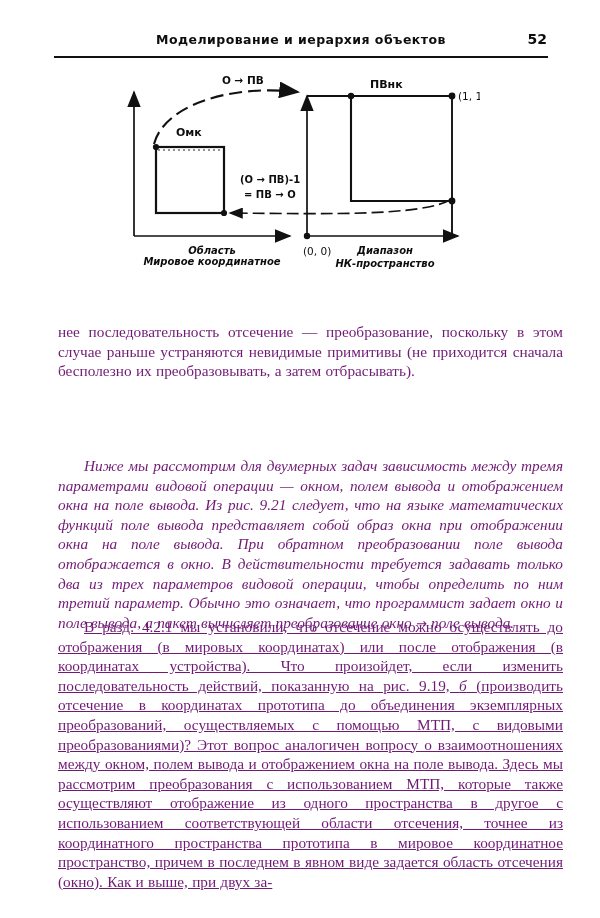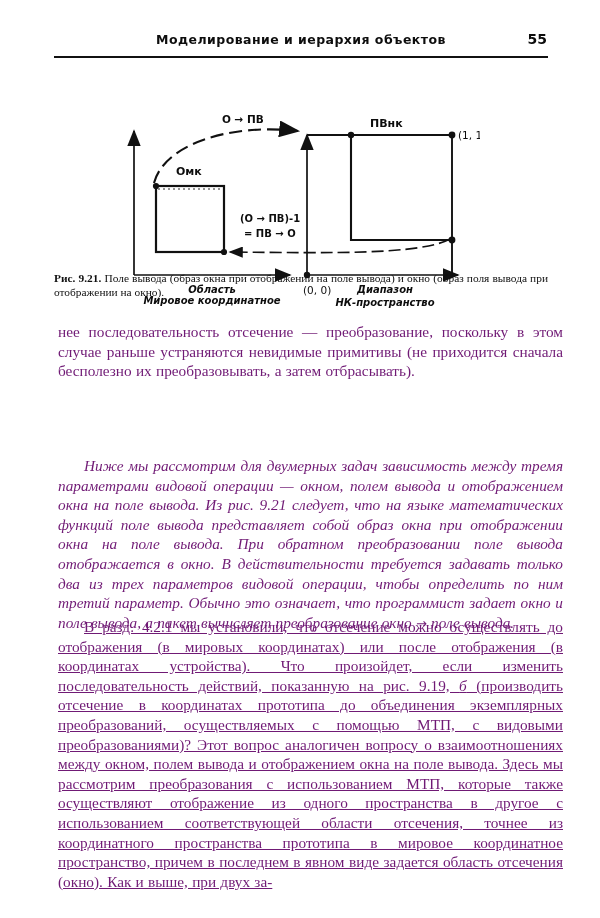--- a/index.html
+++ b/index.html
@@ -62,21 +62,20 @@
     background: #111111;
   }
 
   
   .figure {
     position: absolute;
     left: 120px;
     top: 70px;
     width: 360px;
     height: 200px;
-    margin-top: 39px;
   }
   .fig-svg { display: block; }
 
   .figcaption {
     position: absolute;
     left: 54px;
     top: 271px;
     width: 494px;
     font-family: "Liberation Serif", serif;
     font-size: 11.4px;
@@ -120,21 +119,21 @@
   .arrow-inline { font-family: "DejaVu Sans", sans-serif; font-size: 13px; }
   .ital { font-style: italic; }
 </style>
 </head>
 <body>
 
 <div class="page">
 
   <div class="runhead">
     <div class="runhead-title">Моделирование и иерархия объектов</div>
-    <div class="runhead-page">55</div>
+    <div class="runhead-page">52</div>
   </div>
   <div class="runhead-rule"></div>
 
   <div class="figure">
     <svg class="fig-svg" width="360" height="200" viewBox="0 0 360 200">
       <defs>
         <marker id="ah" markerWidth="10" markerHeight="8" refX="9" refY="4" orient="auto">
           <path d="M0,0 L10,4 L0,8 Z" fill="#111"></path>
         </marker>
         <marker id="ahs" markerWidth="9" markerHeight="7" refX="8" refY="3.5" orient="auto">
@@ -192,23 +191,20 @@
 
       <text x="92" y="184" text-anchor="middle" font-family="DejaVu Sans, sans-serif" font-size="10" font-weight="bold" font-style="italic" fill="#0d0d0d">Область</text>
       <text x="92" y="195" text-anchor="middle" font-family="DejaVu Sans, sans-serif" font-size="10" font-weight="bold" font-style="italic" fill="#0d0d0d">Мировое координатное</text>
       <text x="92" y="206" text-anchor="middle" font-family="DejaVu Sans, sans-serif" font-size="10" font-weight="bold" font-style="italic" fill="#0d0d0d">пространство</text>
 
       <text x="265" y="184" text-anchor="middle" font-family="DejaVu Sans, sans-serif" font-size="10" font-weight="bold" font-style="italic" fill="#0d0d0d">Диапазон</text>
       <text x="265" y="197" text-anchor="middle" font-family="DejaVu Sans, sans-serif" font-size="10" font-weight="bold" font-style="italic" fill="#0d0d0d">НК-пространство</text>
     </svg>
   </div>
 
-  <div class="figcaption">
-    <b>Рис. 9.21.</b><span> Поле вывода (образ окна при отображении на поле вывода) и окно (образ поля вывода при отображении на окно).</span>
-  </div>
 
   <div class="para p1">нее последовательность отсечение — преобразование, поскольку в этом случае раньше устраняются невидимые примитивы (не приходится сначала бесполезно их преобразовывать, а затем отбрасывать).</div>
 
 
   <div class="para p2"><span class="indent"></span><span>Ниже мы рассмотрим для двумерных задач зависимость между тремя параметрами видовой операции — окном, полем вывода и отображением окна на поле вывода. Из рис. 9.21 следует, что на языке математических функций поле вывода представляет собой образ окна при отображении окна на поле вывода. При обратном преобразовании поле вывода отображается в окно. В действительности требуется задавать только два из трех параметров видовой операции, чтобы определить по ним третий параметр. Обычно это означает, что программист задает окно и поле вывода, а пакет вычисляет преобразование окно </span><span class="arrow-inline">→</span><span> поле вывода.</span></div>
 
   <div class="para p3"><span class="indent"></span><span>В разд. 4.2.1 мы установили, что отсечение можно осуществлять до отображения (в мировых координатах) или после отображения (в координатах устройства). Что произойдет, если изменить последовательность действий, показанную на рис. 9.19, </span><span class="ital">б</span><span> (производить отсечение в координатах прототипа до объединения экземплярных преобразований, осуществляемых с помощью МТП, с видовыми преобразованиями)? Этот вопрос аналогичен вопросу о взаимоотношениях между окном, полем вывода и отображением окна на поле вывода. Здесь мы рассмотрим преобразования с использованием МТП, которые также осуществляют отображение из одного пространства в другое с использованием соответствующей области отсечения, точнее из координатного пространства прототипа в мировое координатное пространство, причем в последнем в явном виде задается область отсечения (окно). Как и выше, при двух за-</span></div>
 
 </div>
 

